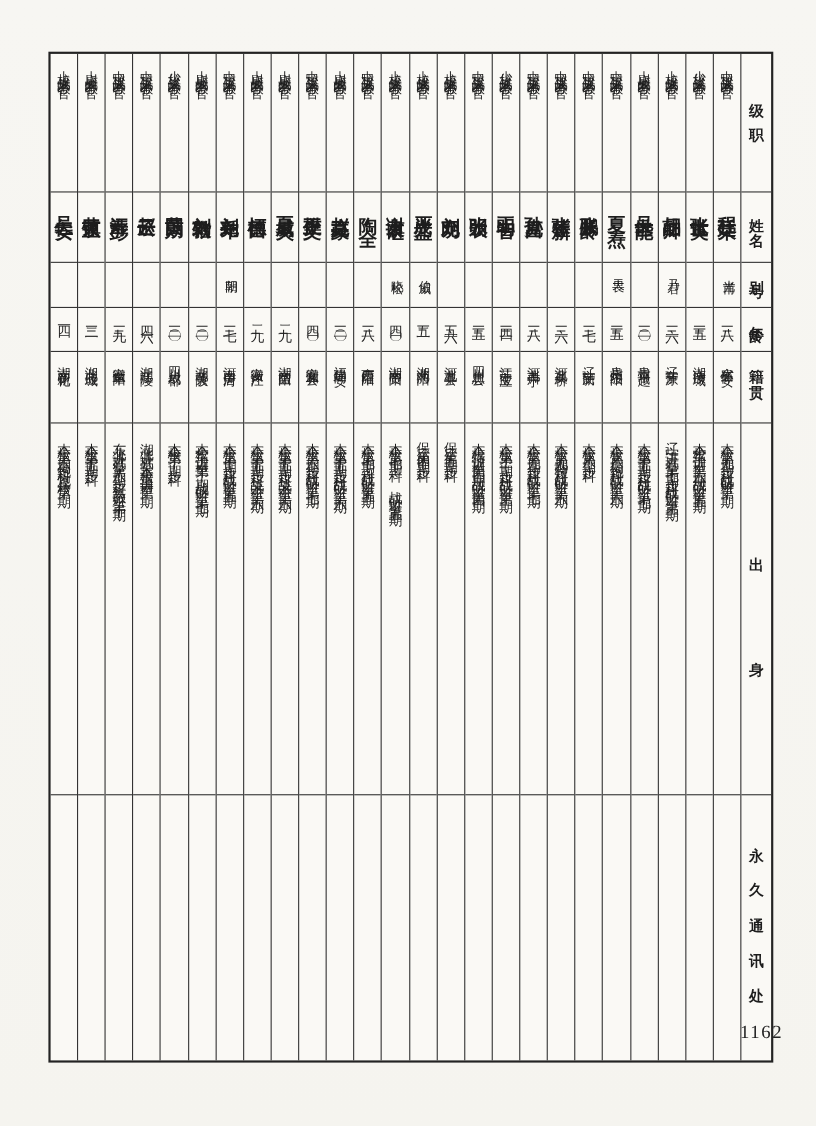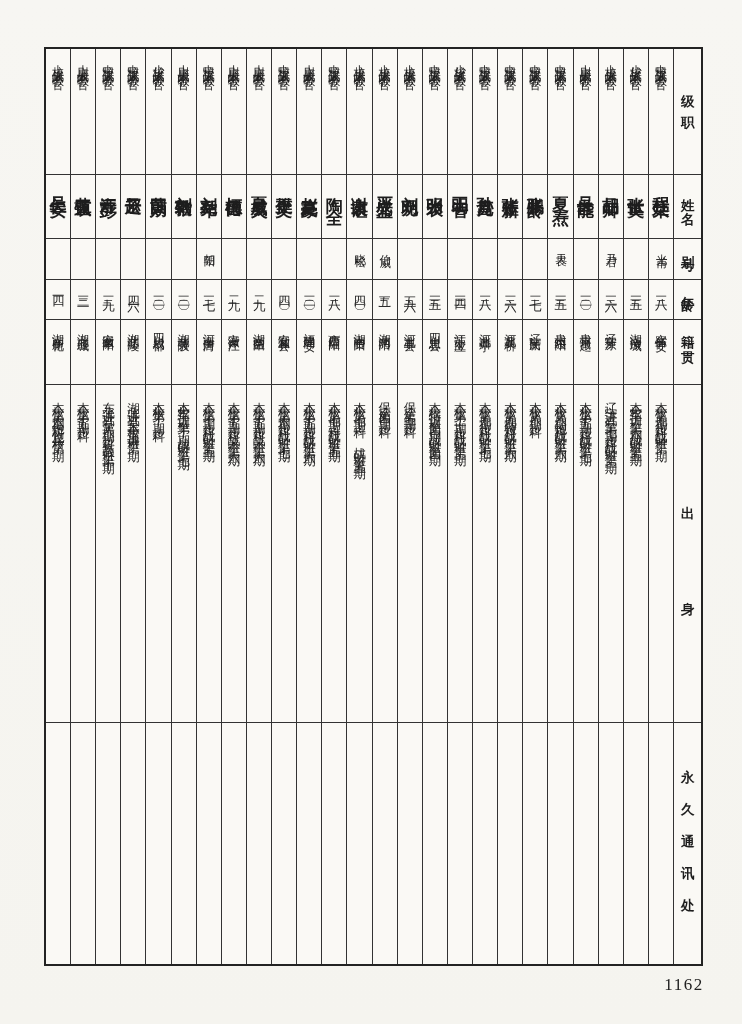--- a/index.html
+++ b/index.html
@@ -45,22 +45,22 @@
   .hdr .vtext{font-size:13.5px;font-weight:bold;}
   .hdr-rank   {padding-top:34px;} .hdr-rank   .vtext{letter-spacing:23px;}
   .hdr-name   {padding-top:12px;} .hdr-name   .vtext{letter-spacing:14px;}
   .hdr-alias  {padding-top:5px;}  .hdr-alias  .vtext{letter-spacing:4px;}
   .hdr-age    {padding-top:5px;}  .hdr-age    .vtext{letter-spacing:2px;}
   .hdr-native {padding-top:4px;}  .hdr-native .vtext{letter-spacing:16px;}
   .hdr-origin {align-items:flex-start;padding-top:110px;} .hdr-origin .vtext{letter-spacing:96px;}
   .hdr-contact{align-items:flex-start;padding-top:36px;justify-content:center;display:flex;}
   .hdr-contact .vtext{letter-spacing:32px;}
   .page-number{
-    position:absolute;left:656px;top:975px;width:56px;
-    font-size:17px;letter-spacing:1.5px;text-align:center;color:#222;
+    position:absolute;left:656px;top:929px;width:56px;
+    font-size:17px;letter-spacing:1.5px;text-align:right;color:#222;
   }
 </style>
 </head>
 <body>
 
 <div class="page">
 
   <div class="rtable" id="rtable">
     <div class="col header-col">
       <div class="cell cell-rank hdr hdr-rank">

